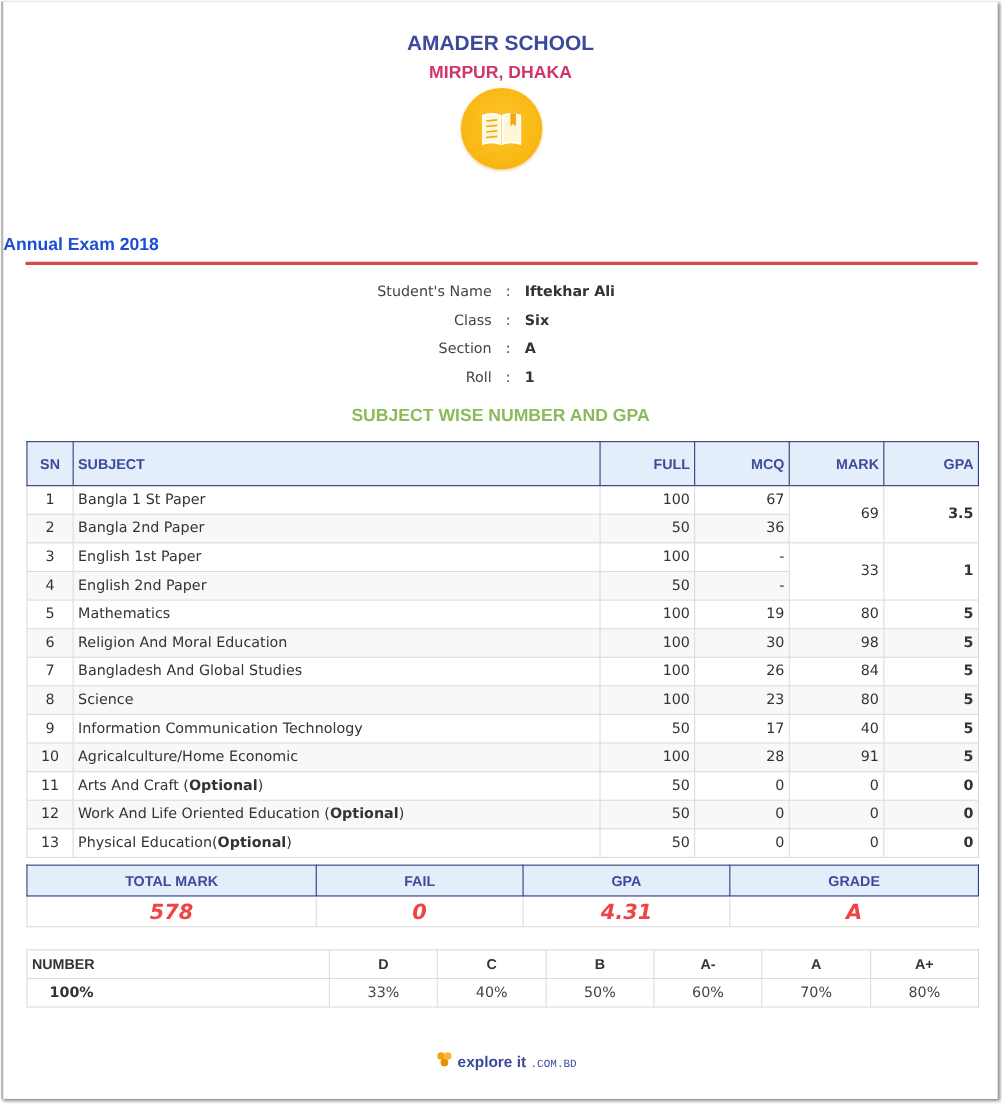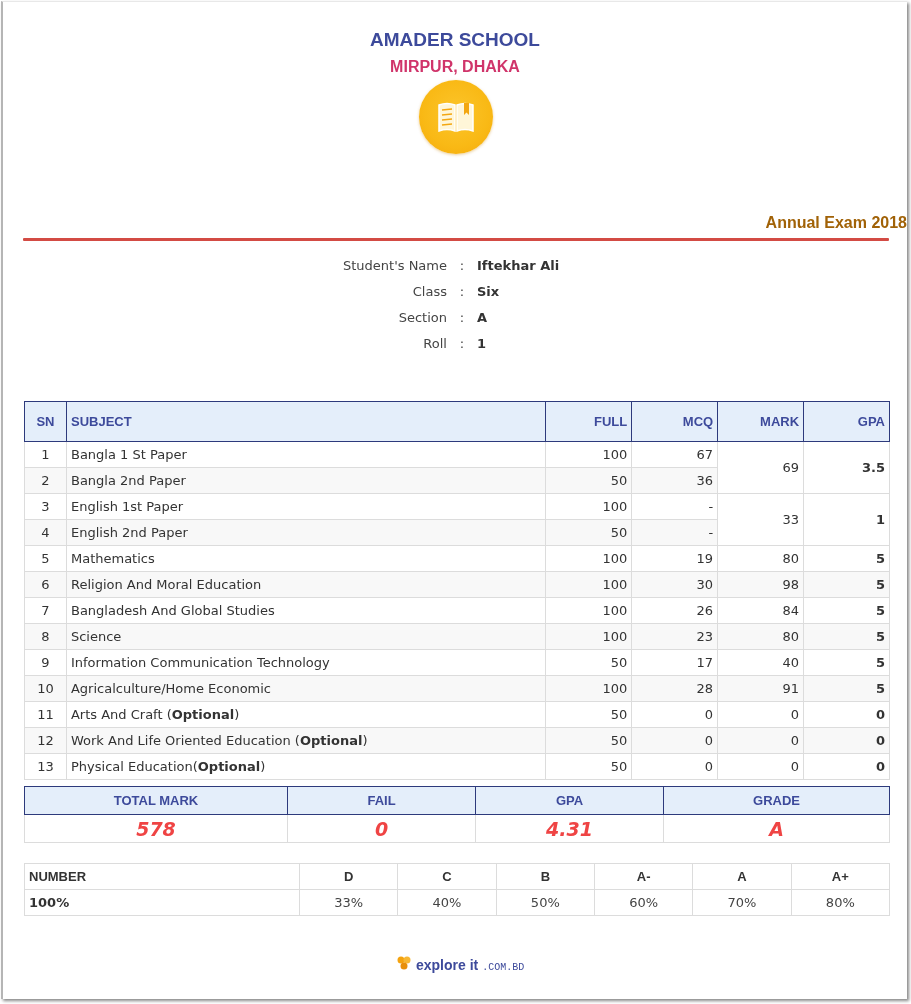--- a/index.html
+++ b/index.html
@@ -9,21 +9,21 @@
       position: absolute; left: 1px; top: 1px; width: 906px; height: 998px;
       background: #fff; border-left: 2px solid #b5b5b5; border-top: 1px solid #e8e8e8;
       box-shadow: 2px 2px 3px #888;
     }
     .school-name { position: absolute; left: 0; right: 0; top: 27px; text-align: center; color: #3d4a9b; font-size: 19px; font-weight: bold; font-family: "Liberation Sans", sans-serif; }
     .school-loc { position: absolute; left: 0; right: 0; top: 56px; text-align: center; color: #d0346a; font-size: 16px; font-weight: bold; font-family: "Liberation Sans", sans-serif; }
     .logo { position: absolute; left: 416px; top: 78px; width: 74px; height: 74px; border-radius: 50%;
       background: radial-gradient(circle at 50% 45%, #fcc52b 0%, #f9b915 60%, #f4a80c 100%);
       box-shadow: 0 1px 3px rgba(200,130,0,0.4); display: flex; align-items: center; justify-content: center; }
     .transcript { position: absolute; left: 0; right: 0; top: 168px; text-align: center; color: #8bbb5a; font-size: 16px; font-weight: bold; font-family: "Liberation Sans", sans-serif; }
-    .exam { position: absolute; left: 0; right: 0; top: 212px; text-align: right; color: #a16207; font-size: 16px; font-weight: bold; font-family: "Liberation Sans", sans-serif; }
+    .exam { position: absolute; left: 0; right: 0; top: 212px; text-align: left; color: #1d4ed8; font-size: 16px; font-weight: bold; font-family: "Liberation Sans", sans-serif; }
     .red-rule { position: absolute; left: 20px; top: 236px; width: 866px; height: 3px; background: #d34b44; border-radius: 1px; }
     .info { position: absolute; left: 0; top: 250px; width: 100%; font-size: 13px; }
     .info-row { height: 26px; display: flex; align-items: center; }
     .info-label { width: 444px; text-align: right; color: #444; }
     .info-colon { width: 30px; text-align: center; color: #444; }
     .info-val { font-weight: bold; color: #333; }
     .sub-title { position: absolute; left: 0; right: 0; top: 368px; text-align: center; color: #8bbb5a; font-size: 16px; font-weight: bold; font-family: "Liberation Sans", sans-serif; }
     table { border-collapse: collapse; font-size: 13px; }
     .marks { position: absolute; left: 21px; top: 399px; width: 866px; }
     .marks th { background: #e4eefa; color: #3d4a9b; font-weight: bold; height: 27px; border: 1px solid #2d3a7c; padding: 12px 4px; font-size: 13px; font-family: "Liberation Sans", sans-serif; }
@@ -36,21 +36,21 @@
     .c-mark { width: 86px; text-align: right; }
     .c-gpa { width: 86px; text-align: right; font-weight: bold; }
     .marks th.c-gpa { font-weight: bold; }
     .summary { position: absolute; left: 21px; top: 784px; width: 866px; }
     .summary th { background: #e4eefa; color: #3d4a9b; font-weight: bold; height: 28px; border: 1px solid #2d3a7c; font-size: 13px; font-family: "Liberation Sans", sans-serif; text-align: center; }
     .summary td { height: 28px; border: 1px solid #dcdcdc; text-align: center; font-weight: bold; font-size: 19px; color: #ef4444; font-style: italic; }
     .grades { position: absolute; left: 21px; top: 861px; width: 866px; }
     .grades th { height: 26px; border: 1px solid #dcdcdc; font-weight: bold; color: #333; font-size: 13px; font-family: "Liberation Sans", sans-serif; text-align: center; }
     .grades th.first { text-align: left; padding-left: 4px; width: 275px; }
     .grades td { height: 26px; border: 1px solid #dcdcdc; text-align: center; color: #444; font-size: 13px; }
-    .grades td.first { text-align: left; padding-left: 4px; font-weight: bold; color: #333; }
+    .grades td.first { text-align: left; padding-left: 20px; font-weight: bold; color: #333; }
     .footer-logo { position: absolute; left: 393px; top: 954px; display: flex; align-items: baseline; }
     .footer-logo .brand { font-size: 14px; font-weight: bold; color: #3d4a9b; font-family: "Liberation Sans", sans-serif; margin-left: 3px; }
     .footer-logo .domain { font-size: 10px; color: #3d4a9b; margin-left: 4px; font-family: Liberation Mono, monospace; }
   </style>
 </head>
 <body>
 
 <div class="page">
 
   <div class="school-name">AMADER SCHOOL</div>
@@ -87,20 +87,21 @@
       <span class="info-colon">:</span>
       <span class="info-val">A</span>
     </div>
     <div class="info-row">
       <span class="info-label">Roll</span>
       <span class="info-colon">:</span>
       <span class="info-val">1</span>
     </div>
   </div>
 
+  <div class="sub-title">SUBJECT WISE NUMBER AND GPA</div>
 
   <table class="marks">
     <thead>
       <tr>
         <th class="c-sn">SN</th>
         <th class="c-subj">SUBJECT</th>
         <th class="c-full">FULL</th>
         <th class="c-mcq">MCQ</th>
         <th class="c-mark">MARK</th>
         <th class="c-gpa">GPA</th>

